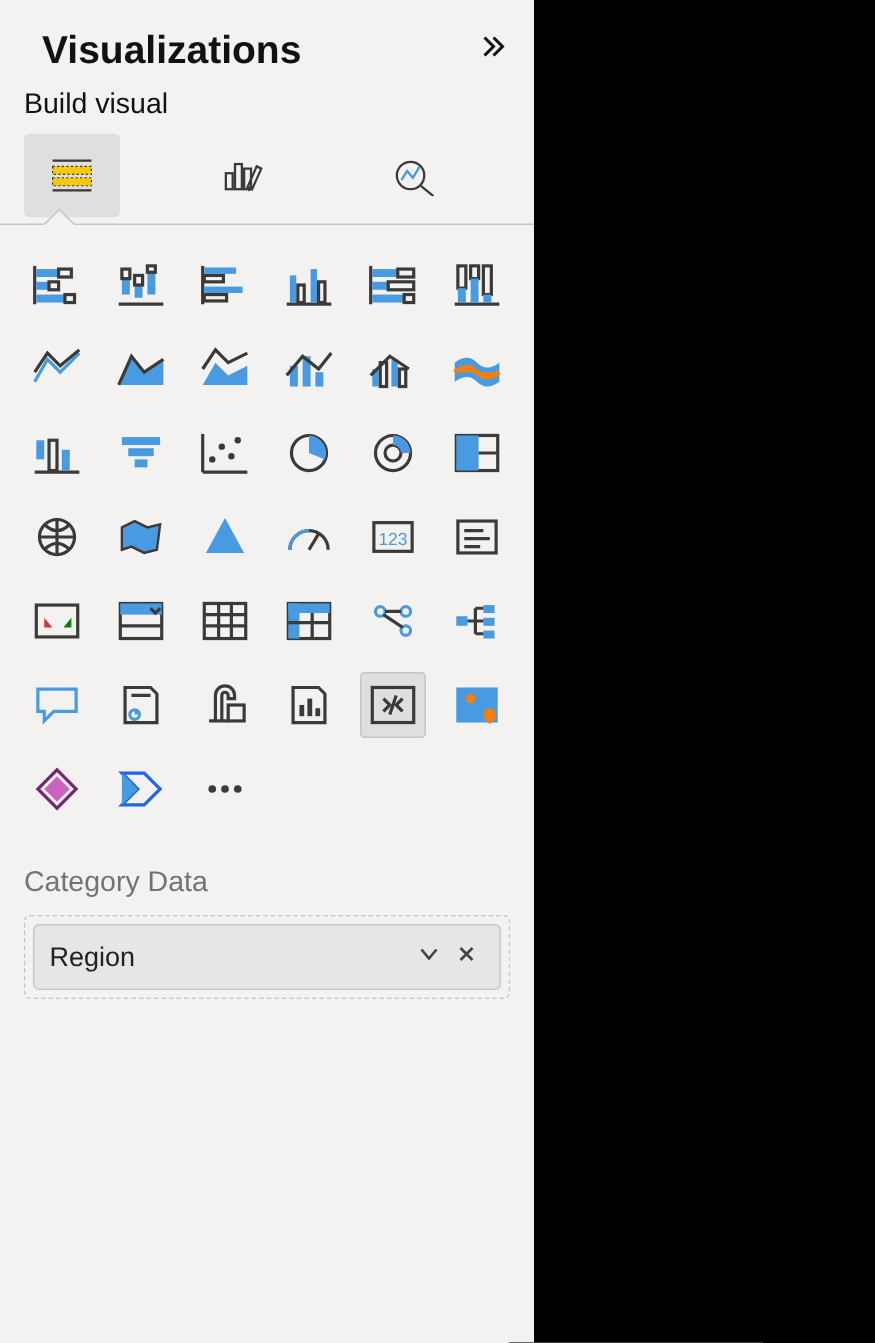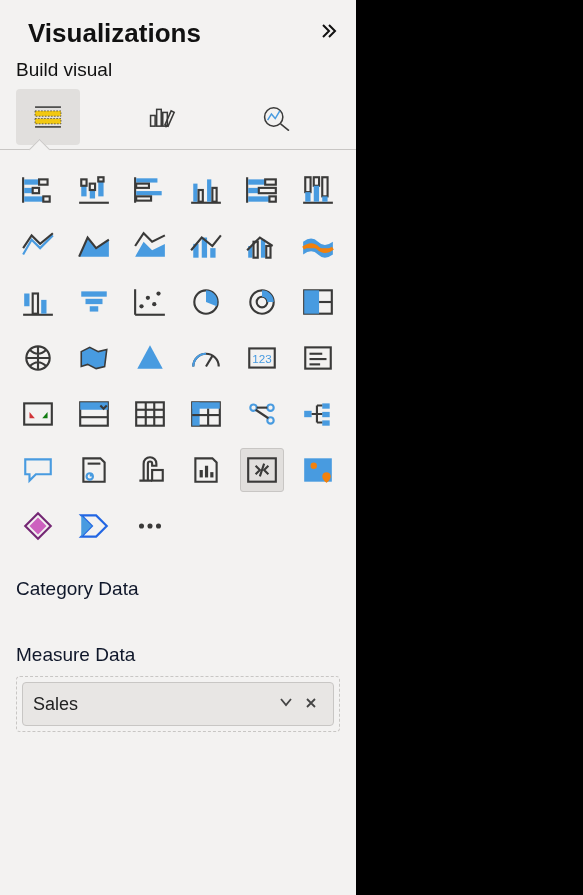--- a/index.html
+++ b/index.html
@@ -11,21 +11,21 @@
   .mode-tabs{display:flex;gap:0;align-items:center;padding:0 16px}
   .mode-tab{width:64px;height:56px;display:flex;align-items:center;justify-content:center;cursor:pointer;border-radius:4px}
   .mode-tab.selected{background:#e1dfdd}
   .tab-divider{height:1px;background:#c8c6c4;margin:4px 0 10px 0;position:relative}
   .tab-caret{position:absolute;left:32px;top:-7px;width:14px;height:14px;background:#f3f2f1;border-left:1px solid #c8c6c4;border-top:1px solid #c8c6c4;transform:rotate(45deg)}
   .viz-grid{display:grid;grid-template-columns:repeat(6,44px);grid-auto-rows:44px;gap:12px;padding:8px 16px}
   .viz-btn{display:flex;align-items:center;justify-content:center;cursor:pointer;border-radius:3px}
   .viz-btn svg{display:block}
   .viz-btn.selected{background:#e1dfdd;border:1px solid #c8c6c4}
   .field-section{padding:22px 16px 12px}
-  .field-label{font-size:19px;color:#0f172a;margin-bottom:10px}
+  .field-label{font-size:19px;color:#737373;margin-bottom:10px}
   .dropzone{border:1.5px dashed #c8c6c4;border-radius:4px;padding:5px}
   .field-pill{background:#e8e6e4;border:1px solid #c8c6c4;border-radius:4px;height:42px;display:flex;align-items:center;padding:0 10px;cursor:pointer}
   .field-name{flex:1;font-size:18px;color:#222}
   .pill-chevron,.pill-close{font-size:16px;color:#444;padding:0 6px;cursor:pointer}
   
   .ic{width:32px;height:28px}
 </style>
 </head>
 <body>
 
@@ -520,26 +520,23 @@
       <div class="viz-btn">
         <svg width="34" height="30">
           <use href="#ellipsis"></use>
         </svg>
       </div>
     </div>
 
   <div id="wells">
       <div class="field-section">
     <div class="field-label">Category Data</div>
-      </div>
-      <div class="field-section">
-    <div class="field-label">Measure Data</div>
     <div class="dropzone">
       <div class="field-pill">
-        <span class="field-name">Sales</span>
+        <span class="field-name">Region</span>
         <span class="pill-chevron">
           <svg width="14" height="14" viewBox="0 0 14 14">
                 <path d="M2 4 L7 10 L12 4" fill="none" stroke="#444" stroke-width="1.8"></path>
               </svg>
         </span>
         <span class="pill-close">
           <svg width="12" height="12" viewBox="0 0 12 12">
                 <path d="M2 2 L10 10 M10 2 L2 10" stroke="#444" stroke-width="1.8"></path>
               </svg>
         </span>

